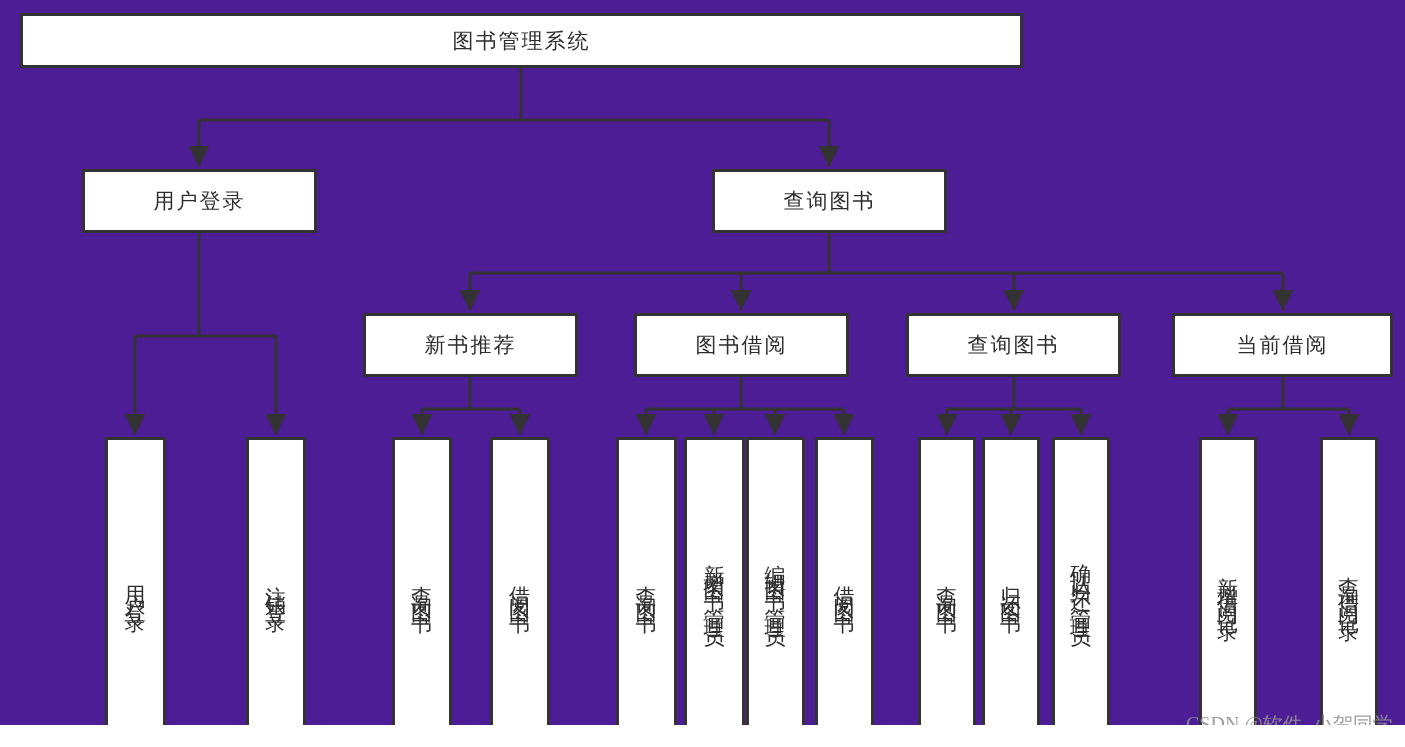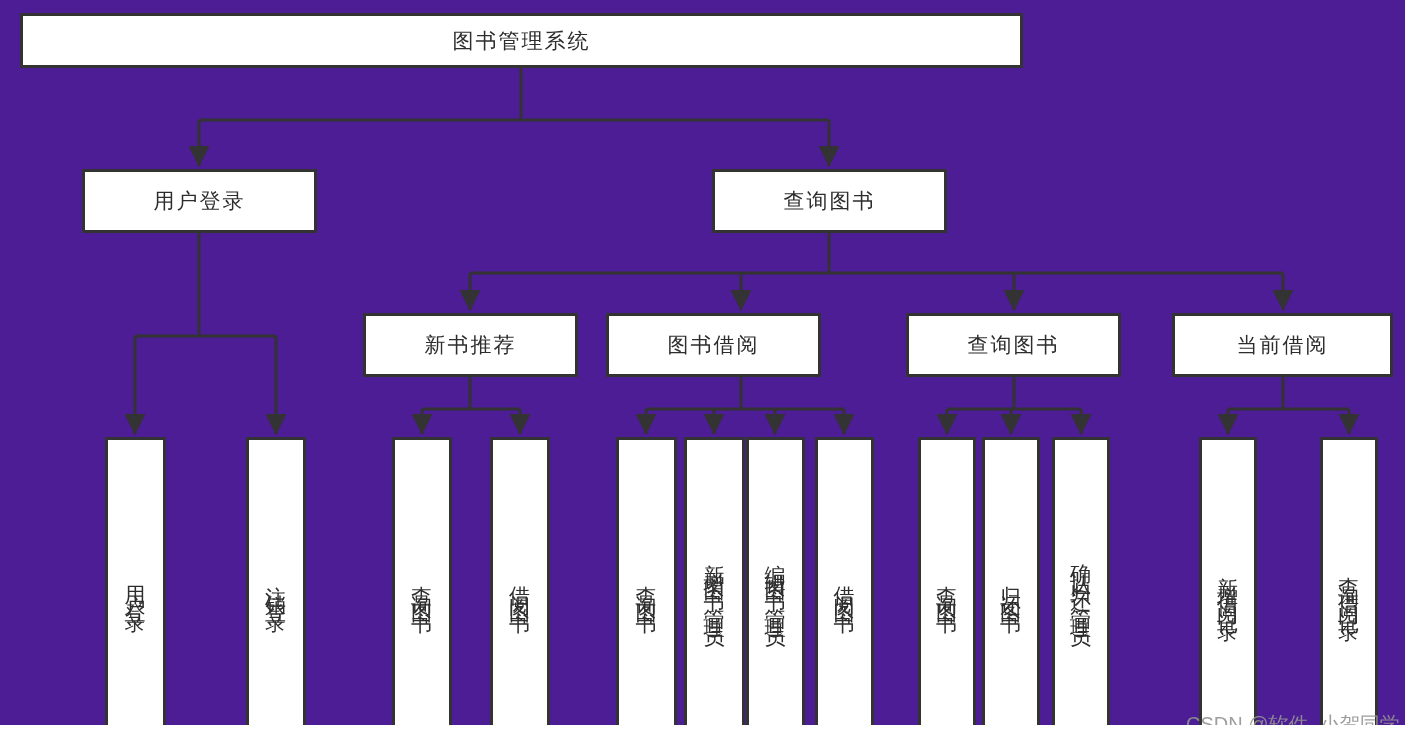--- a/index.html
+++ b/index.html
@@ -51,20 +51,21 @@
   .leaf       { top: 437px;  height: 300px; }
   #watermark {
     position: absolute;
     left: 1186px;
     top: 711px;
     font-size: 20px;
     color: rgba(148, 148, 148, 0.9);
     letter-spacing: 0px;
     white-space: nowrap;
     z-index: 5;
+    font-family: Liberation Serif, serif;
   }
 </style>
 </head>
 <body>
 
 <div id="canvas">
 
   <svg id="wires" viewBox="0 0 1405 747" xmlns="http://www.w3.org/2000/svg">
     <defs>
       <marker id="arrow" viewBox="0 0 10 10" refX="9.5" refY="5" markerWidth="8" markerHeight="7" orient="auto">
@@ -115,21 +116,21 @@
   <div class="box lvl2" style="left:82px">
     <span class="hlabel">用户登录</span>
   </div>
   <div class="box lvl2" style="left:712px">
     <span class="hlabel">查询图书</span>
   </div>
 
   <div class="box lvl3" style="left:363px">
     <span class="hlabel">新书推荐</span>
   </div>
-  <div class="box lvl3" style="left:606px">
+  <div class="box lvl3" style="left:634px">
     <span class="hlabel">图书借阅</span>
   </div>
   <div class="box lvl3" style="left:906px">
     <span class="hlabel">查询图书</span>
   </div>
   <div class="box lvl3" style="left:1172px;width:221px">
     <span class="hlabel">当前借阅</span>
   </div>
 
   <div class="box leaf" style="left:105px;width:61px">

